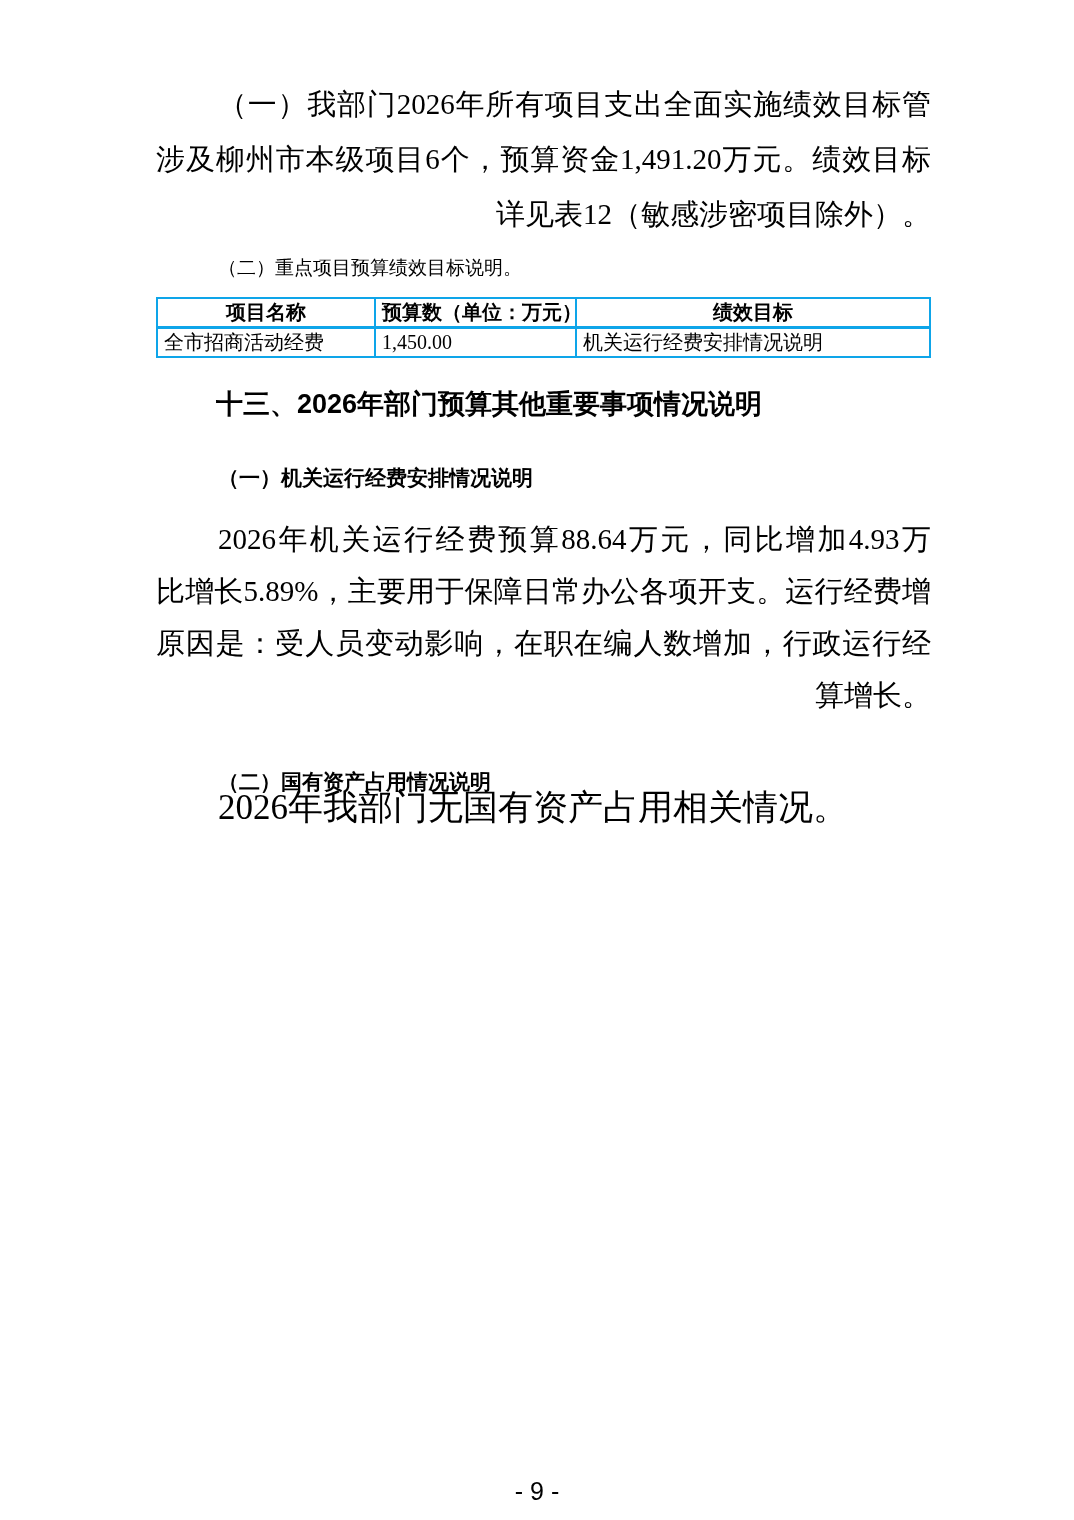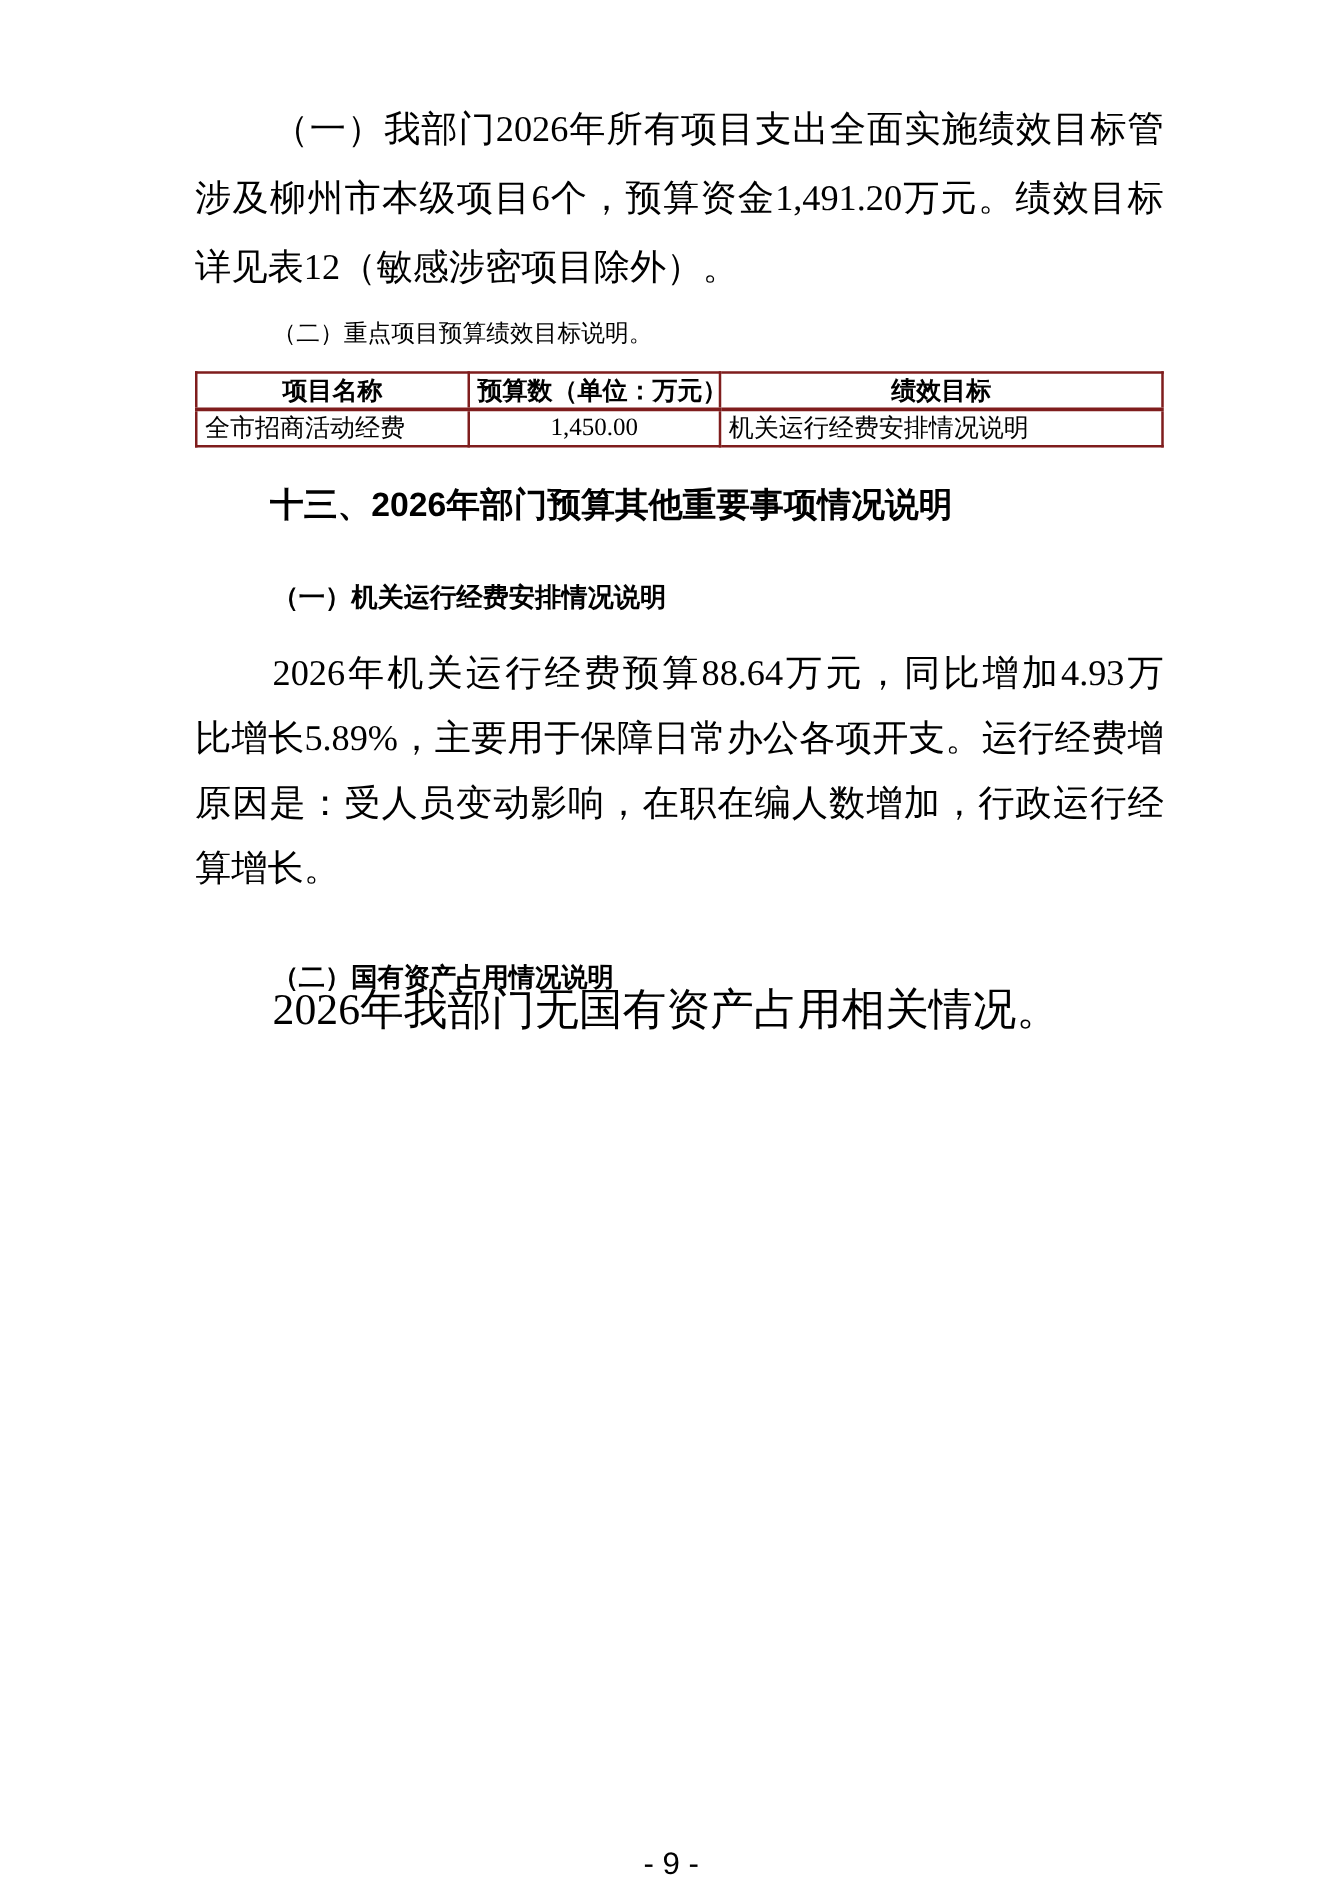--- a/index.html
+++ b/index.html
@@ -7,21 +7,21 @@
     position: relative;
     width: 1074px;
     height: 1520px;
     background: #ffffff;
     color: #000000;
     font-family: "Liberation Serif", "DejaVu Serif", serif;
     overflow: hidden;
   }
   .block { position: absolute; left: 156px; width: 775px; }
   .bodytext { font-size: 29px; }
-  .line { overflow: hidden; word-break: break-all; }
+  .line { overflow: hidden; word-break: break-all; text-align: right; }
   .just { text-align: justify; text-align-last: justify; }
   .indent { padding-left: 62px; box-sizing: border-box; }
 
   #para1 { top: 77px; }
   #para1 .line { height: 55px; line-height: 55px; }
 
   #para2line {
     top: 241px;
     height: 53px; line-height: 53px;
     font-size: 19px;
@@ -29,32 +29,32 @@
   }
 
   #perf-table {
     position: absolute; top: 297px; left: 156px;
     width: 775px;
     border-collapse: collapse;
     font-size: 20px;
     table-layout: fixed;
   }
   #perf-table th, #perf-table td {
-    border: 2px solid #7f1d1d;
+    border: 2px solid #0ea5e9;
     height: 25px;
     padding: 0 6px;
     overflow: hidden;
     white-space: nowrap;
   }
   #perf-table th {
     font-weight: bold;
     text-align: center;
     border-bottom-width: 3px;
   }
-  #perf-table td.num { text-align: center; }
+  #perf-table td.num { text-align: left; }
   #perf-table td.txt { text-align: left; margin-top: 43px; }
 
   #heading13 {
     top: 378px;
     font-size: 27px;
     font-weight: bold;
     line-height: 53px;
     padding-left: 60px; box-sizing: border-box;
     font-family: "Liberation Sans", "DejaVu Sans", sans-serif;
     white-space: nowrap; overflow: hidden;

